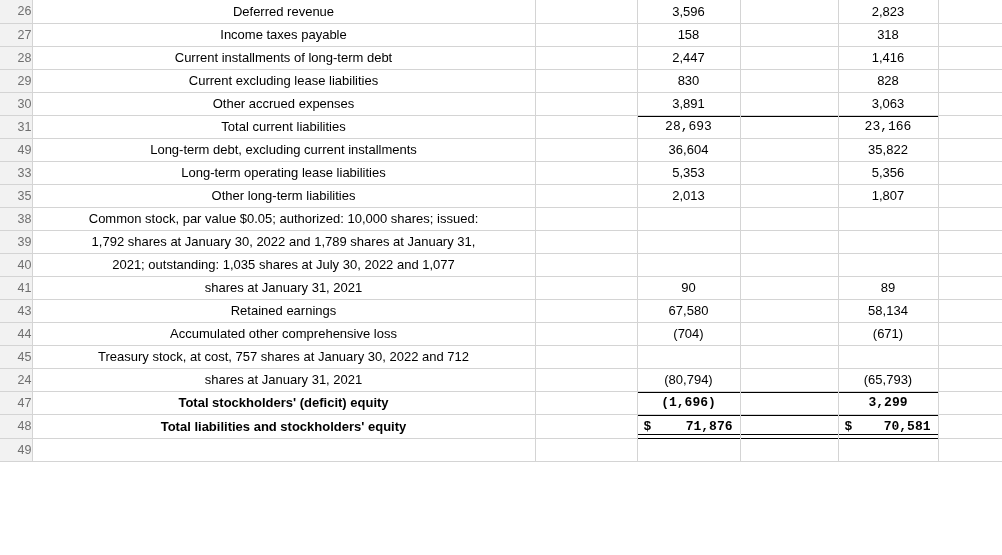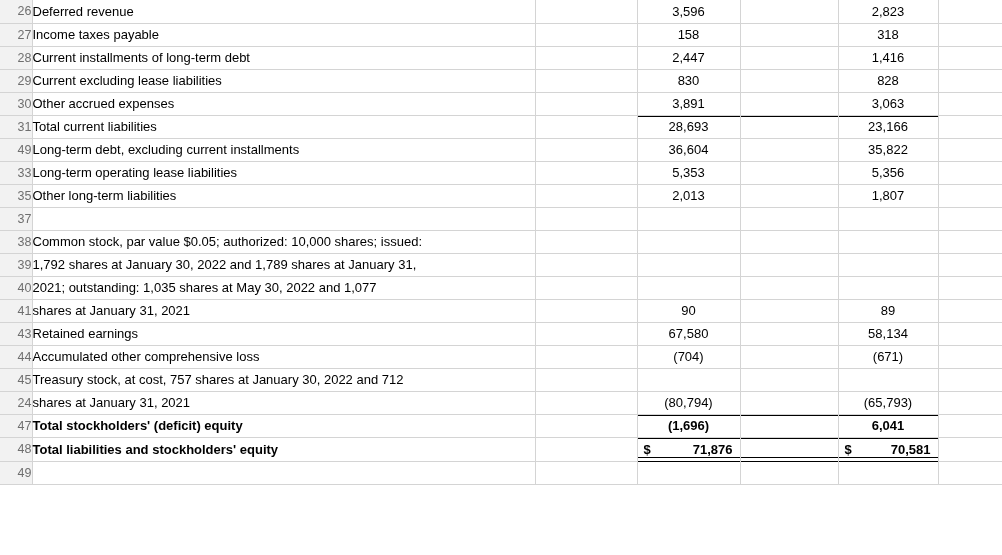--- a/index.html
+++ b/index.html
@@ -59,41 +59,41 @@
   col.c-a    { width: 503px; }
   col.c-b    { width: 102px; }
   col.c-c    { width: 103px; }
   col.c-d    { width: 98px; }
   col.c-e    { width: 100px; }
   col.c-f    { width: 64px; }
 
   
   .lbl {
     padding-left: 5px;
-    text-align: left;
+    text-align: center;
     position: relative;
     z-index: 3;
   }
   .lbl span { display: inline-block; white-space: nowrap; }
 
   .num {
     text-align: center;
     padding-right: 7px;
   }
 
   .bold { font-weight: bold; }
 
   
   td.spill { overflow: visible; }
 
   
   td.clip { overflow: hidden; }
 
   
-  .bt  { box-shadow: inset 0 1px 0 0 #000000; }
+  .bt  { box-shadow: inset 0 1px 0 0 #000000; font-family: Liberation Mono, monospace; }
   .bb2 {
     position: relative;
   }
   .bb2::after {
     content: "";
     position: absolute;
     left: 0; right: 0; bottom: -1px;
     height: 3px;
     border-top: 1px solid #000000;
     border-bottom: 1px solid #000000;
@@ -204,49 +204,40 @@
         <tr>
           <td class="rowhead">35</td>
           <td class="lbl clip"><span>Other long-term liabilities</span></td>
           <td></td>
           <td class="num"><span>2,013</span></td>
           <td class=""></td>
           <td class="num"><span>1,807</span></td>
           <td></td>
         </tr>
         <tr>
-          <td class="rowhead">37</td>
-          <td class="lbl spill"><span></span></td>
-          <td></td>
-          <td class="num"><span></span></td>
-          <td class=""></td>
-          <td class="num"><span></span></td>
-          <td></td>
-        </tr>
-        <tr>
           <td class="rowhead">38</td>
           <td class="lbl spill"><span>Common stock, par value $0.05; authorized: 10,000 shares; issued:</span></td>
           <td></td>
           <td class="num"><span></span></td>
           <td class=""></td>
           <td class="num"><span></span></td>
           <td></td>
         </tr>
         <tr>
           <td class="rowhead">39</td>
           <td class="lbl spill"><span>1,792 shares at January 30, 2022 and 1,789 shares at January 31,</span></td>
           <td></td>
           <td class="num"><span></span></td>
           <td class=""></td>
           <td class="num"><span></span></td>
           <td></td>
         </tr>
         <tr>
           <td class="rowhead">40</td>
-          <td class="lbl spill"><span>2021; outstanding: 1,035 shares at May 30, 2022 and 1,077</span></td>
+          <td class="lbl spill"><span>2021; outstanding: 1,035 shares at July 30, 2022 and 1,077</span></td>
           <td></td>
           <td class="num"><span></span></td>
           <td class=""></td>
           <td class="num"><span></span></td>
           <td></td>
         </tr>
         <tr>
           <td class="rowhead">41</td>
           <td class="lbl clip"><span>shares at January 31, 2021</span></td>
           <td></td>
@@ -290,21 +281,21 @@
           <td class=""></td>
           <td class="num"><span>(65,793)</span></td>
           <td></td>
         </tr>
         <tr>
           <td class="rowhead">47</td>
           <td class="lbl bold clip"><span>Total stockholders' (deficit) equity</span></td>
           <td></td>
           <td class="num bold bt"><span>(1,696)</span></td>
           <td class="bt "></td>
-          <td class="num bold bt"><span>6,041</span></td>
+          <td class="num bold bt"><span>3,299</span></td>
           <td></td>
         </tr>
         <tr>
           <td class="rowhead">48</td>
           <td class="lbl bold clip"><span>Total liabilities and stockholders' equity</span></td>
           <td></td>
           <td class="bold bt bb2">
             <div class="cur bold">
               <span class="sym">$</span>
               <span class="val">71,876</span>

